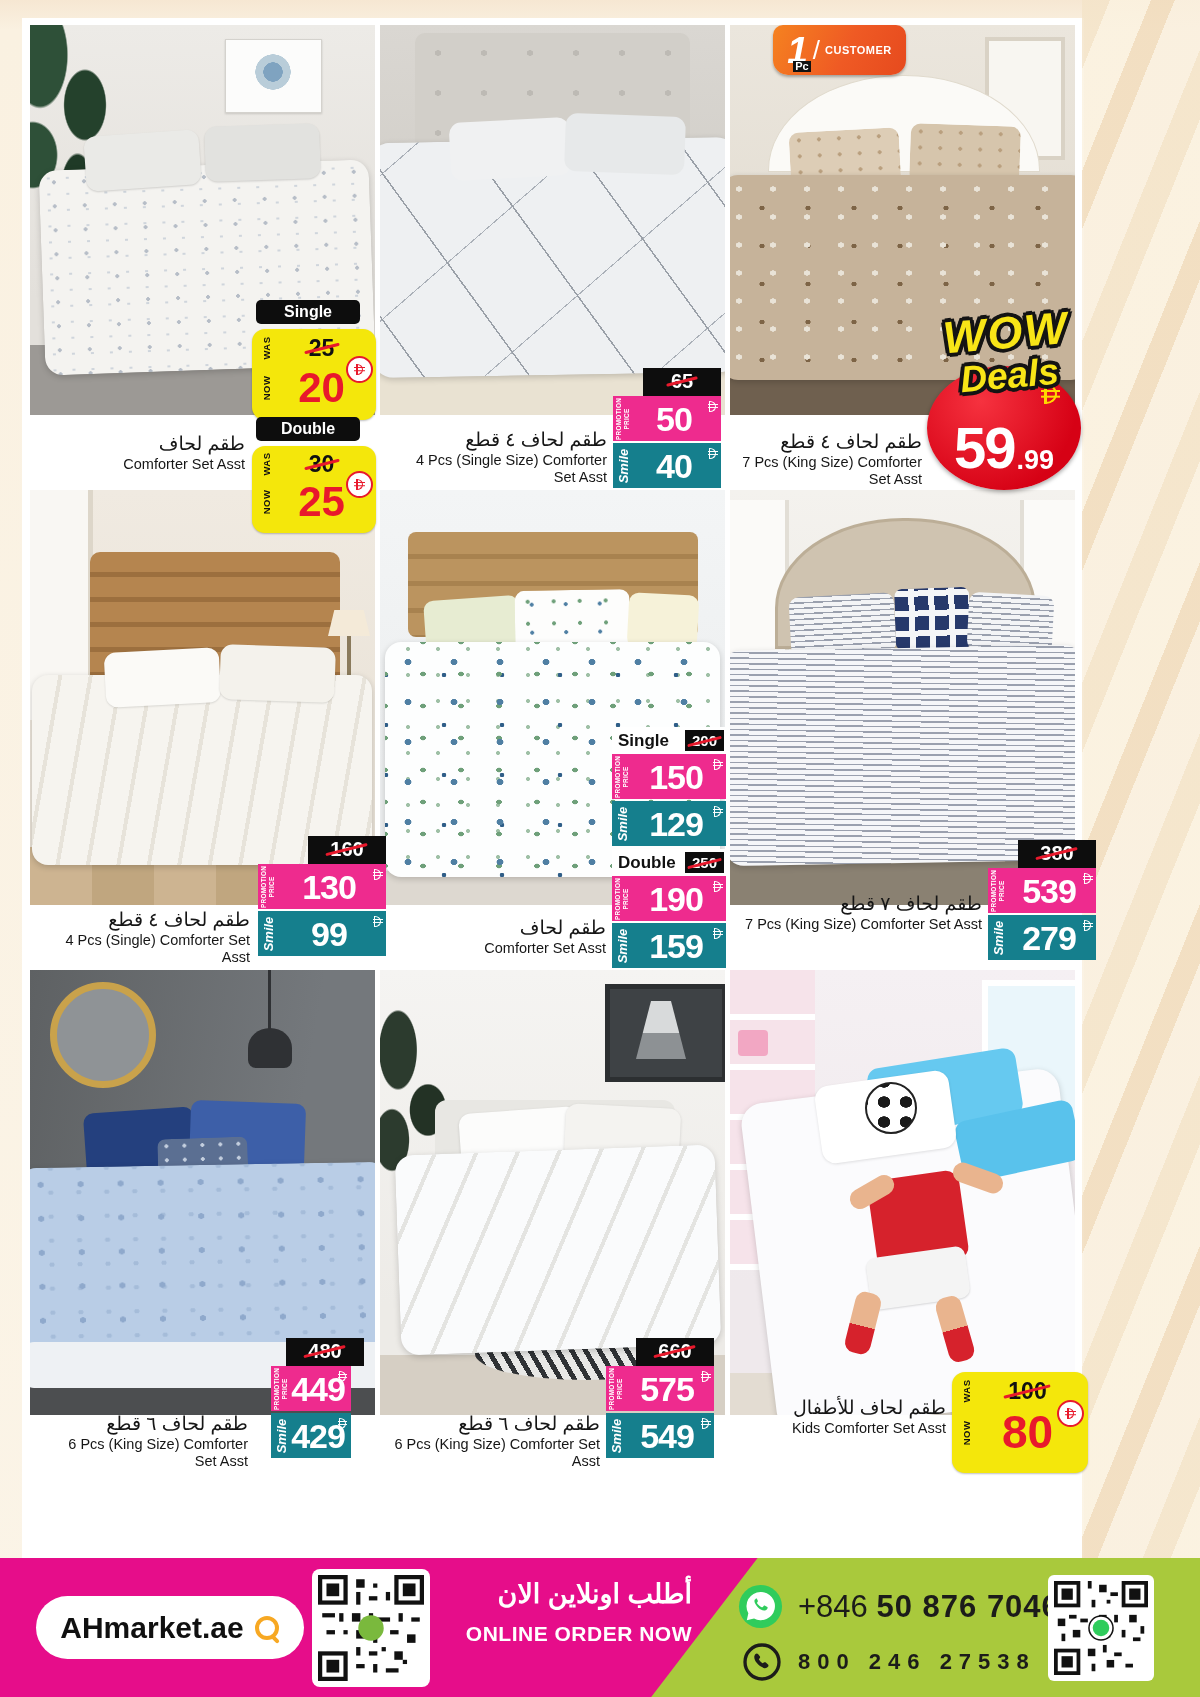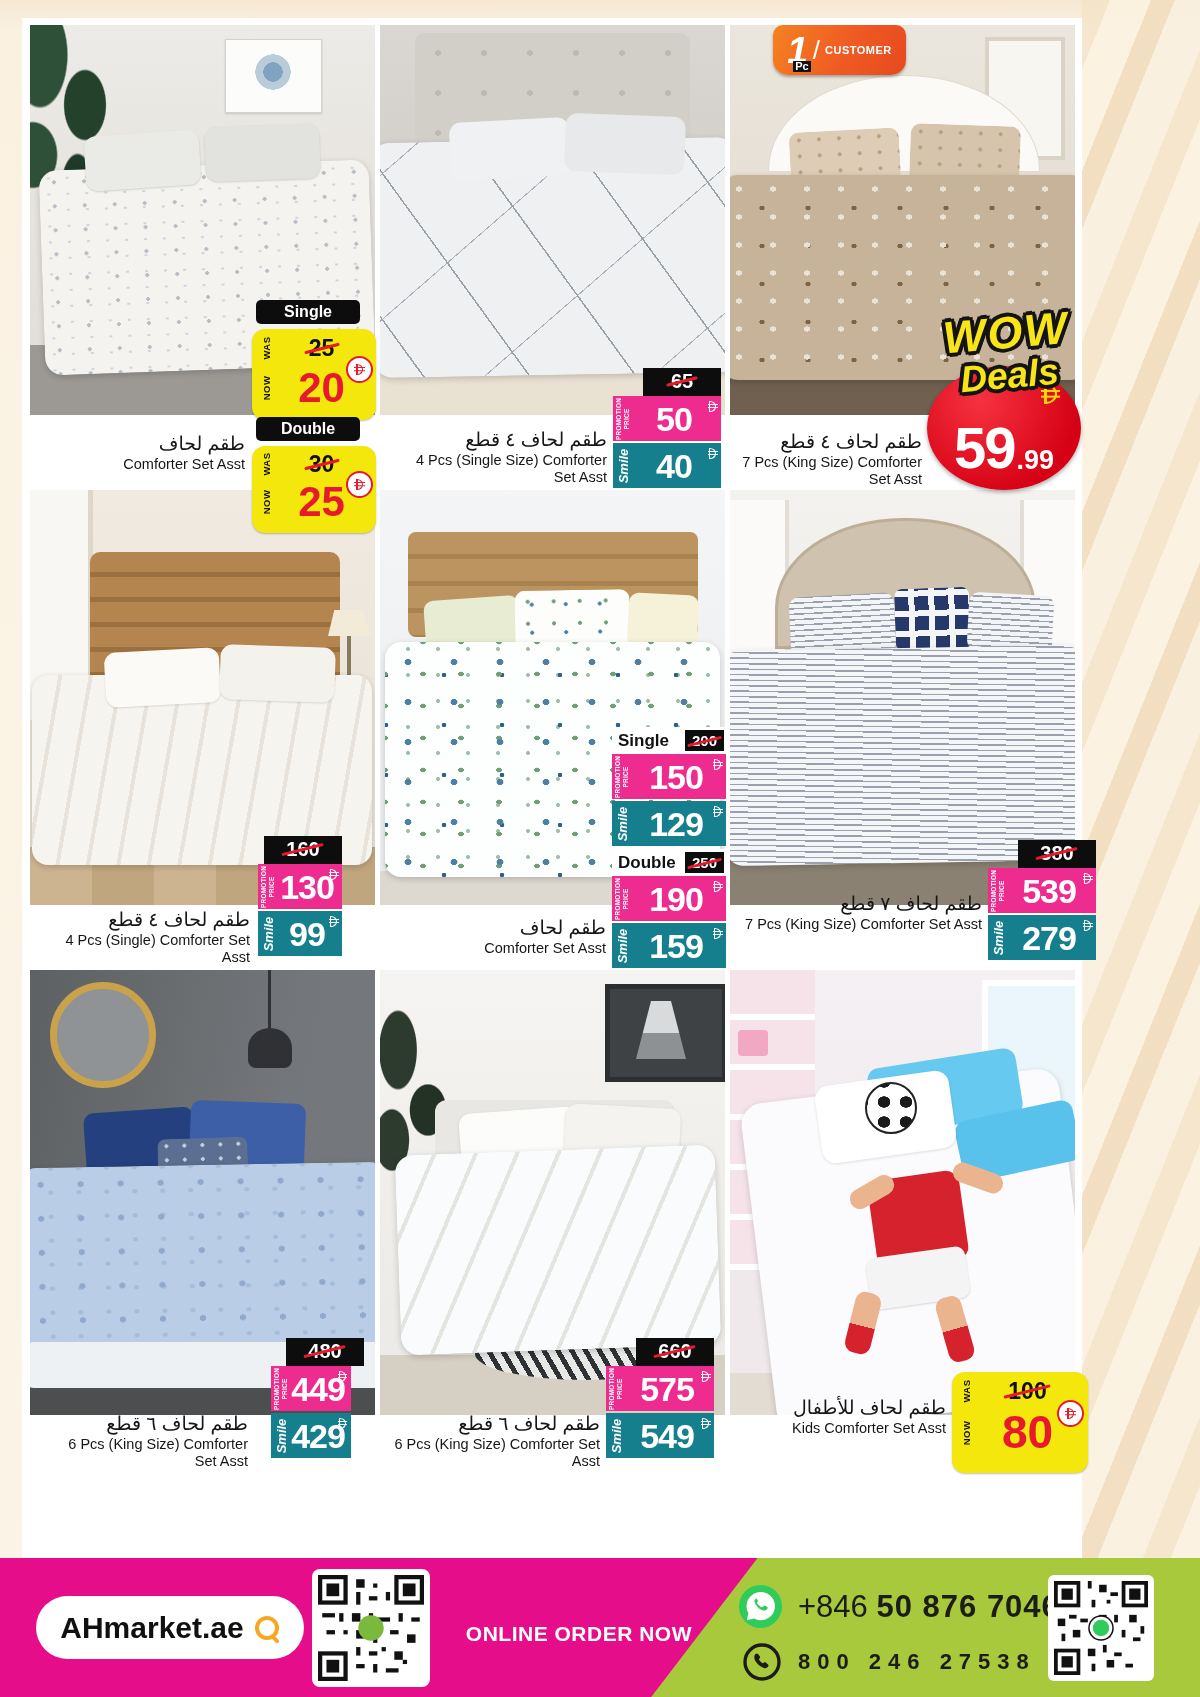--- a/index.html
+++ b/index.html
@@ -229,21 +229,21 @@
     <div class="ab" style="inset:0;background:linear-gradient(#f0eae1,#e9e2d7 75%);"></div>
     <div class="ab" style="left:0;top:0;width:58px;height:230px;background:#f9f7f3;border-right:5px solid #ddd6c9;"></div>
     <div class="ab" style="left:60px;top:62px;width:250px;height:150px;border-radius:10px 10px 0 0;background:repeating-linear-gradient(180deg,#b5854f 0 20px,#9c6f3e 20px 25px);"></div>
     <div class="ab" style="left:298px;top:120px;width:42px;height:26px;background:#f4ead8;clip-path:polygon(15% 0,85% 0,100% 100%,0 100%);"></div>
     <div class="ab" style="left:317px;top:146px;width:4px;height:40px;background:#8a7a5c;"></div>
     <div class="ab" style="left:0;bottom:0;width:345px;height:58px;background:repeating-linear-gradient(90deg,#cdb491 0 62px,#c0a67f 62px 124px);"></div>
     <div class="ab scene-shadow" style="left:2px;top:185px;width:340px;height:190px;border-radius:16px;background:#f6f4ef;background-image:repeating-linear-gradient(100deg,transparent 0 26px,#e7e3da 26px 30px);"></div>
     <div class="ab" style="left:75px;top:160px;width:115px;height:55px;background:#fbfaf7;border-radius:12px;transform:rotate(-3deg);box-shadow:0 1px 2px rgba(0,0,0,.12);"></div>
     <div class="ab" style="left:190px;top:156px;width:115px;height:55px;background:#f4f2ec;border-radius:12px;transform:rotate(2deg);box-shadow:0 1px 2px rgba(0,0,0,.12);"></div>
   </div>
-  <div class="smiletag" style="left:258px;top:836px;width:84px;">
+  <div class="smiletag" style="left:258px;top:836px;width:128px;">
     <div class="oldbox"><span class="strike">160</span></div>
     <div class="blk pink">
         <span class="pcol">
           <span class="plab">PROMOTION PRICE</span>
         </span>
         <span class="bignum">130</span>
         <span class="dh-corner dh"></span>
       </div>
     <div class="blk teal">
         <span class="pcol">
@@ -496,20 +496,21 @@
             <rect x="1" y="1" width="5" height="5" fill="#fff"></rect>
             <rect x="2" y="2" width="3" height="3" fill="#111"></rect>
            <rect x="19" y="1" width="5" height="5" fill="#fff"></rect>
             <rect x="20" y="2" width="3" height="3" fill="#111"></rect>
            <rect x="1" y="19" width="5" height="5" fill="#fff"></rect>
             <rect x="2" y="20" width="3" height="3" fill="#111"></rect>
            <circle cx="12.5" cy="12.5" r="3" fill="#7ab93d"></circle>
           </g>
       </svg>
     </div>
+    <div class="orderar">أطلب اونلاين الان</div>
     <div class="orderen">ONLINE ORDER NOW</div>
     <div class="warow">
       <svg width="47" height="47" viewBox="0 0 24 24">
         <circle cx="12" cy="12" r="11" fill="#2fcc5c"></circle>
         <path d="M12 4.6a7.2 7.2 0 0 0-6.2 10.8L5 19l3.7-.9A7.2 7.2 0 1 0 12 4.6z" fill="#fff"></path>
         <path d="M9.4 8.3c.2-.4.5-.4.7-.4l.6 1.3c0 .2-.1.4-.3.6-.1.2-.3.3-.1.6.2.3.8 1.2 1.8 1.7.8.4.9.3 1.1.1l.5-.6c.2-.2.4-.1.6 0l1.2.6c.2.1.2.5 0 .9-.3.5-1.1 1-1.8.9-.8-.1-2.2-.6-3.3-1.9-1-1.1-1.5-2.2-1.5-2.9 0-.5.3-.8.5-.9z" fill="#2fcc5c"></path>
       </svg>
       <span class="wanum"><span>+846</span> <b>50 876 7046</b></span>
     </div>
     <div class="phrow">

